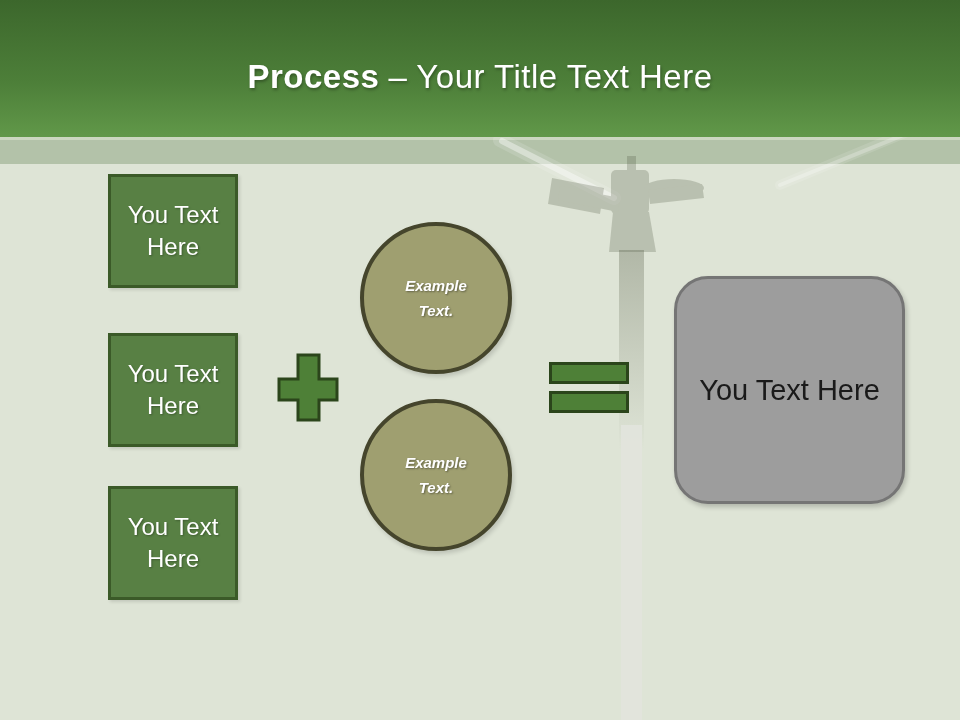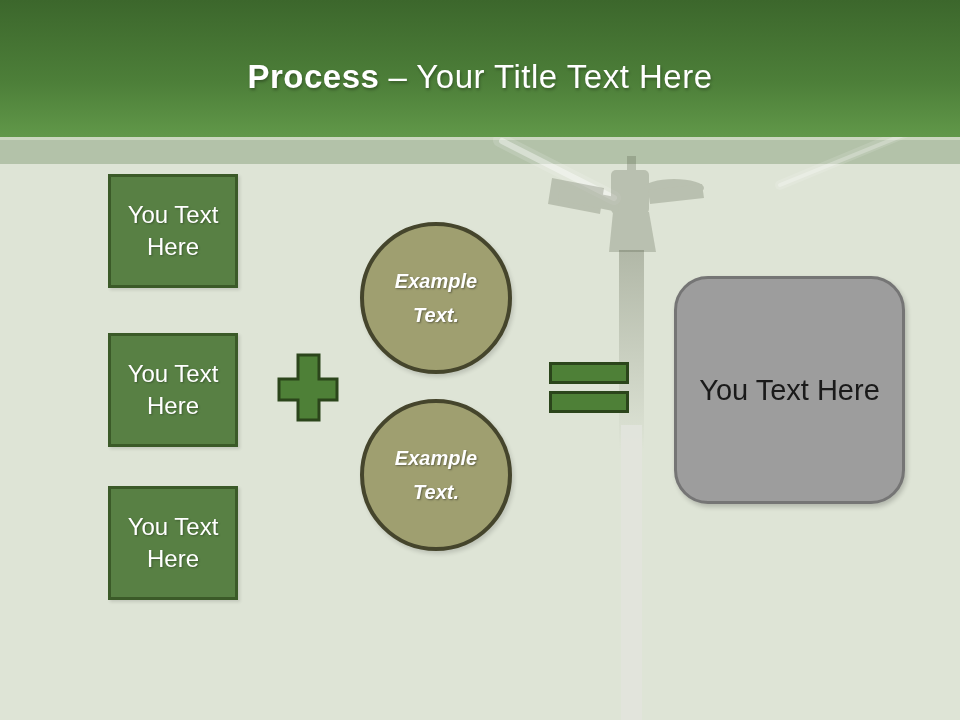--- a/index.html
+++ b/index.html
@@ -49,21 +49,21 @@
 
   
   .example-circle {
     position: absolute; left: 360px;
     width: 152px; height: 152px; box-sizing: border-box;
     border-radius: 50%;
     background: var(--circle-fill, #9f9f70);
     border: 4px solid var(--circle-border, #45452c);
     display: flex; flex-direction: column; align-items: center; justify-content: center;
     color: var(--circle-text, #fff);
-    font-size: 20px; font-weight: 700; font-style: italic; line-height: 1.7;
+    font-size: 15px; font-weight: 700; font-style: italic; line-height: 1.7;
     text-shadow: 1px 1px 2px rgba(0,0,0,0.40);
     box-shadow: 2px 3px 4px rgba(0,0,0,0.15);
   }
   .circle-1 { top: 222px; }
   .circle-2 { top: 399px; }
 
   
   .plus-svg { position: absolute; left: 276px; top: 352px; }
 
   

